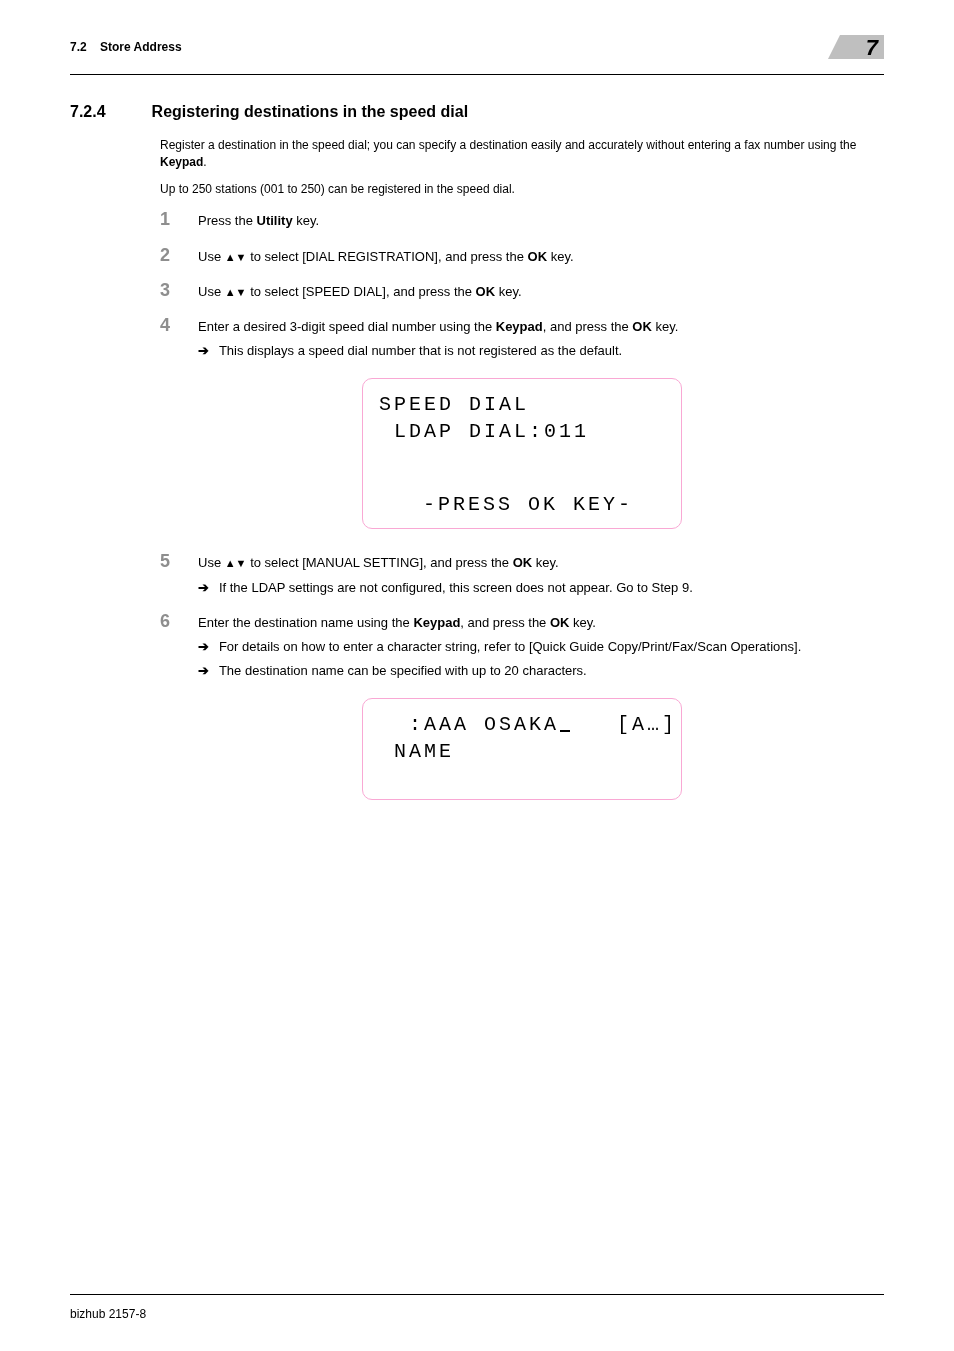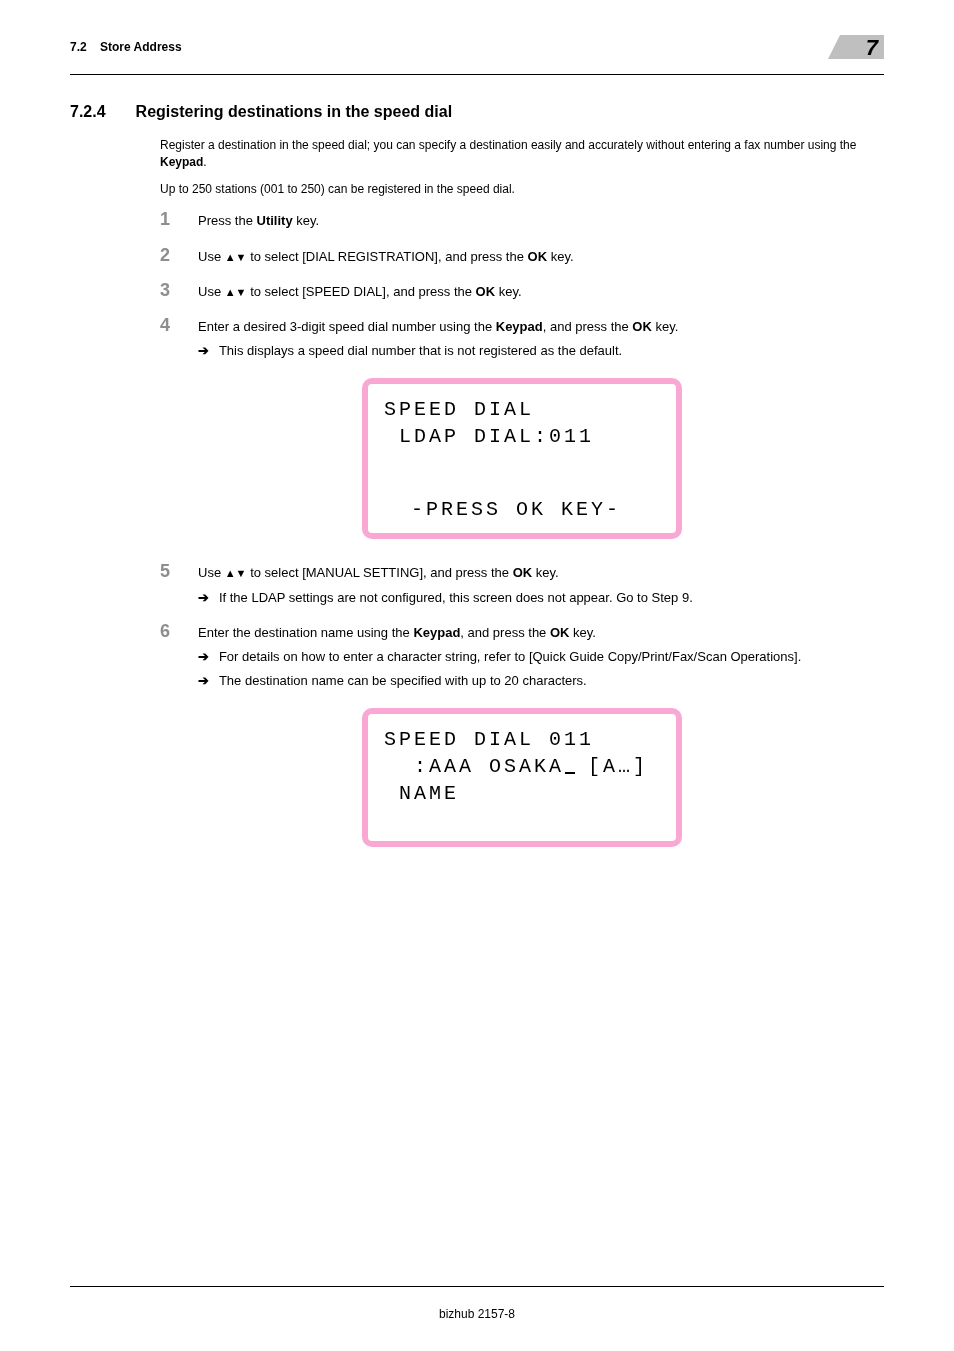--- a/index.html
+++ b/index.html
@@ -57,21 +57,21 @@
       position: absolute;
       right: 6px;
       bottom: -2px;
       font-size: 22px;
       font-weight: bold;
       font-style: italic;
       color: #000;
     }
     .section-heading {
       display: flex;
-      gap: 30px;
+      gap: 46px;
       font-size: 16px;
       font-weight: bold;
       margin-bottom: 16px;
     }
     .body-content {
       margin-left: 90px;
     }
     .para {
       font-size: 12px;
       line-height: 1.4;
@@ -113,25 +113,25 @@
     }
     .sub-arrow {
       font-size: 13px;
       font-weight: bold;
     }
     .sub-text {
       flex: 1;
       line-height: 1.4;
     }
     .lcd-box {
-      border: 6px solid #f9a8d4;
+      border: 1px solid #f9a8d4;
       border-radius: 10px;
       width: 320px;
       margin: 18px auto 22px auto;
-      padding: 12px 28px 10px 16px;
+      padding: 12px 4px 10px 16px;
       font-family: "Courier New", monospace;
       font-size: 20px;
       letter-spacing: 3px;
       line-height: 1.35;
     }
     .lcd-line {
       white-space: pre;
     }
     .lcd-center {
       text-align: center;
@@ -141,23 +141,23 @@
     }
     .lcd-spacer-small {
       height: 24px;
     }
     .lcd-right {
       float: right;
     }
     .footer {
       margin-top: auto;
       display: flex;
-      justify-content: center;
+      justify-content: flex-start;
       border-top: 1px solid #000;
-      padding-top: 20px;
+      padding-top: 12px;
       font-size: 12px;
     }
     .cursor {
       display: inline-block;
       border-bottom: 2px solid #000;
       width: 10px;
       margin-left: 1px;
       vertical-align: -2px;
     }
   </style>
@@ -253,21 +253,20 @@
           <div class="sub-note">
             <span class="sub-arrow">➔</span>
             <span class="sub-text">The destination name can be specified with up to 20 characters.</span>
           </div>
         </div>
       </div>
 
     </div>
 
     <div class="lcd-box">
-      <div class="lcd-line">SPEED DIAL 011</div>
       <div class="lcd-line"><span>  :AAA OSAKA</span><span class="cursor"></span><span class="lcd-right">[A…]</span></div>
       <div class="lcd-line"> NAME</div>
       <div class="lcd-spacer-small"></div>
     </div>
 
   </div>
 
   <div class="footer">
     <span>bizhub 215</span>
     <span>7-8</span>

